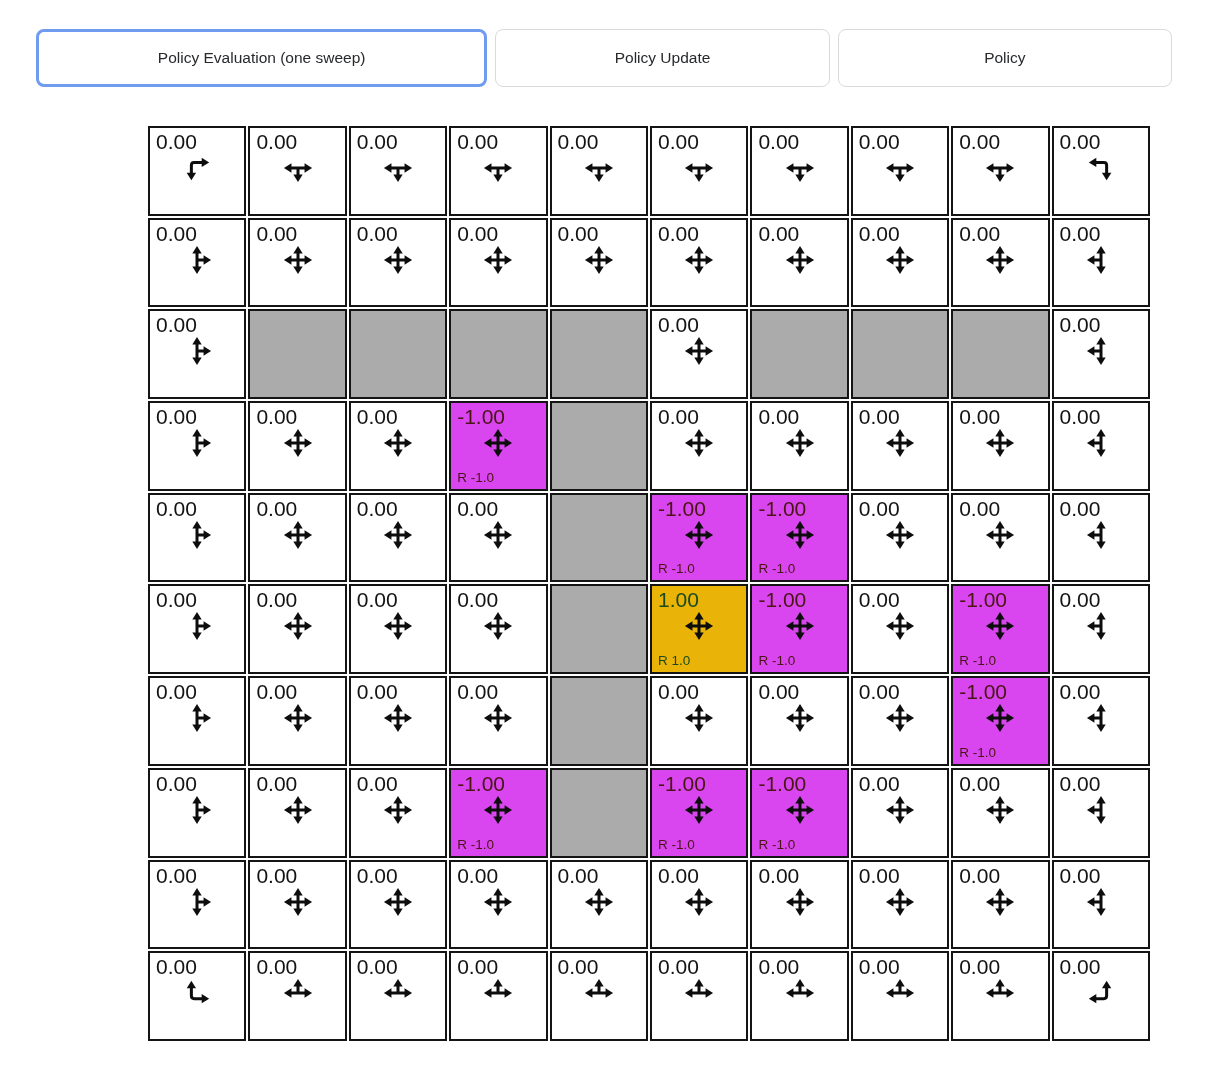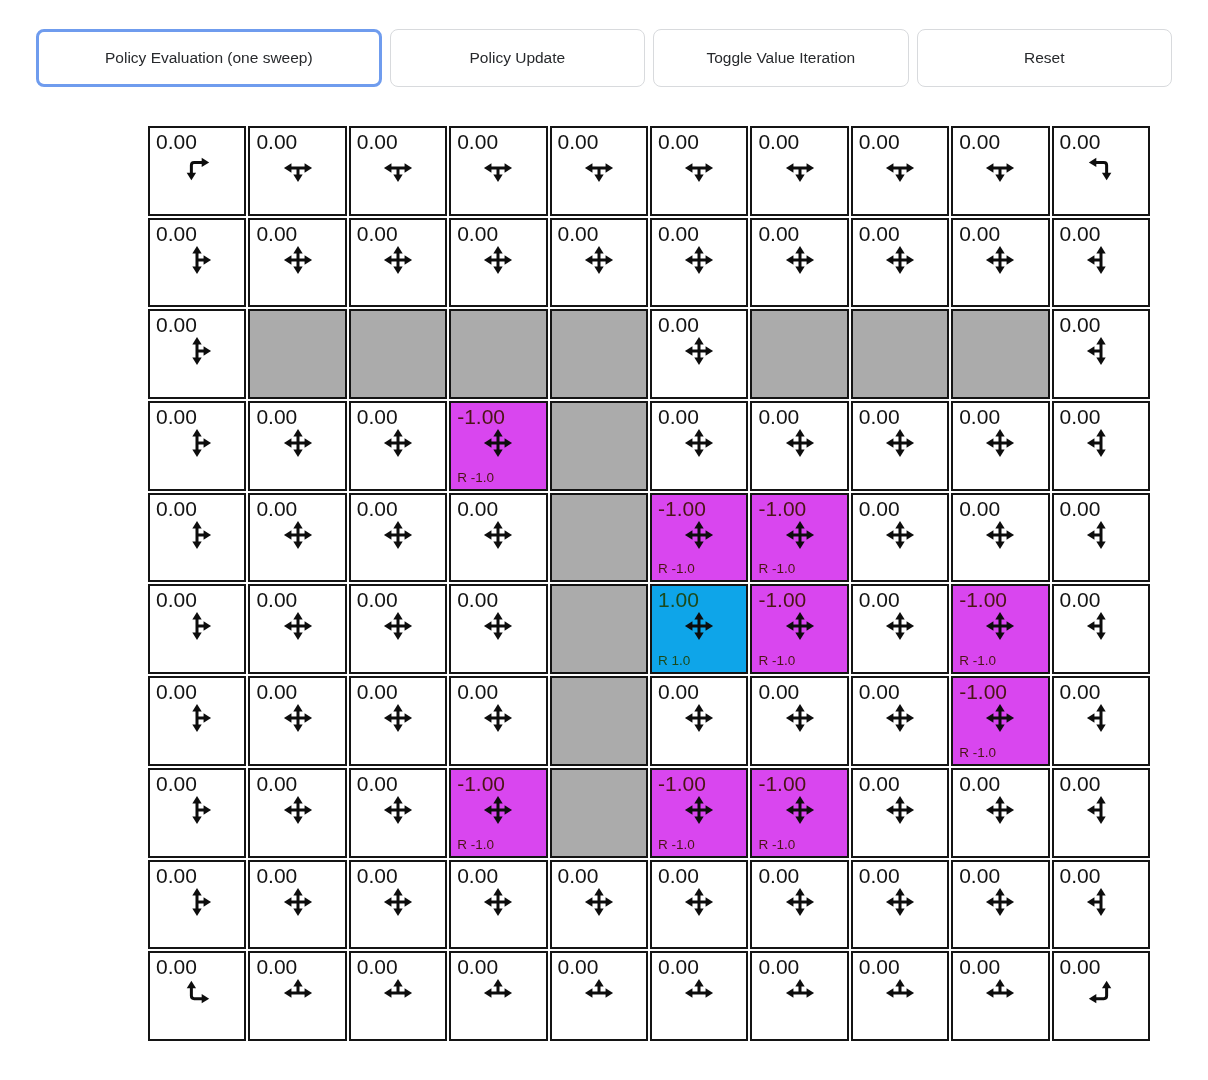--- a/index.html
+++ b/index.html
@@ -11,37 +11,36 @@
        font-family:"Liberation Sans",sans-serif;font-size:15.5px;color:#27292c;
        cursor:pointer;padding:0;}
   .btn.active{flex:1.34;border:3px solid #6f9cee;border-radius:8px;}
 
   
   .gridwrap{margin:39px 0 0 148px;width:917px;}
   .grid{display:grid;grid-template-columns:repeat(10,1fr);grid-auto-rows:89.7px;gap:2px;width:1002px;}
   .cell{position:relative;border:2px solid #141414;background:#ffffff;box-sizing:border-box;}
   .cell.wall{background:#ababab;}
   .cell.red{background:#d946ef;}
-  .cell.green{background:#0ea5e9;}
+  .cell.green{background:#eab308;}
   .val{position:absolute;top:2px;left:6px;font-size:21px;color:#131313;white-space:nowrap;}
   .red .val{color:#4a1515;}
   .green .val{color:#1b4a1b;}
   .reward{position:absolute;bottom:4px;left:6px;font-size:13.5px;white-space:nowrap;}
   .red .reward{color:#4a1515;}
   .green .reward{color:#1b4a1b;text-align:center;}
   .arrow{position:absolute;top:25px;left:50%;transform:translateX(-50%);}
 </style>
 </head>
 <body>
 
 <div class="toolbar">
     <button class="btn active">Policy Evaluation (one sweep)</button>
     <button class="btn">Policy Update</button>
-    <button class="btn">Toggle Value Iteration</button>
-    <button class="btn">Reset</button>
+    <button class="btn">Policy</button>
   </div>
 
 <div class="gridwrap">
   <div class="grid">
       <div class="cell white">
         <span class="val">0.00</span>
         <span class="arrow"><svg viewBox="0 0 32 32" width="30" height="30">
             <path d="M 22 10 L 13 10 Q 10 10 10 13 L 10 22" fill="none" stroke="#0d0d0d" stroke-width="3.2"></path>
             <polygon points="21,5 21,15 29,10" fill="#0d0d0d"></polygon>
             <polygon points="5,21 15,21 10,29" fill="#0d0d0d"></polygon>

